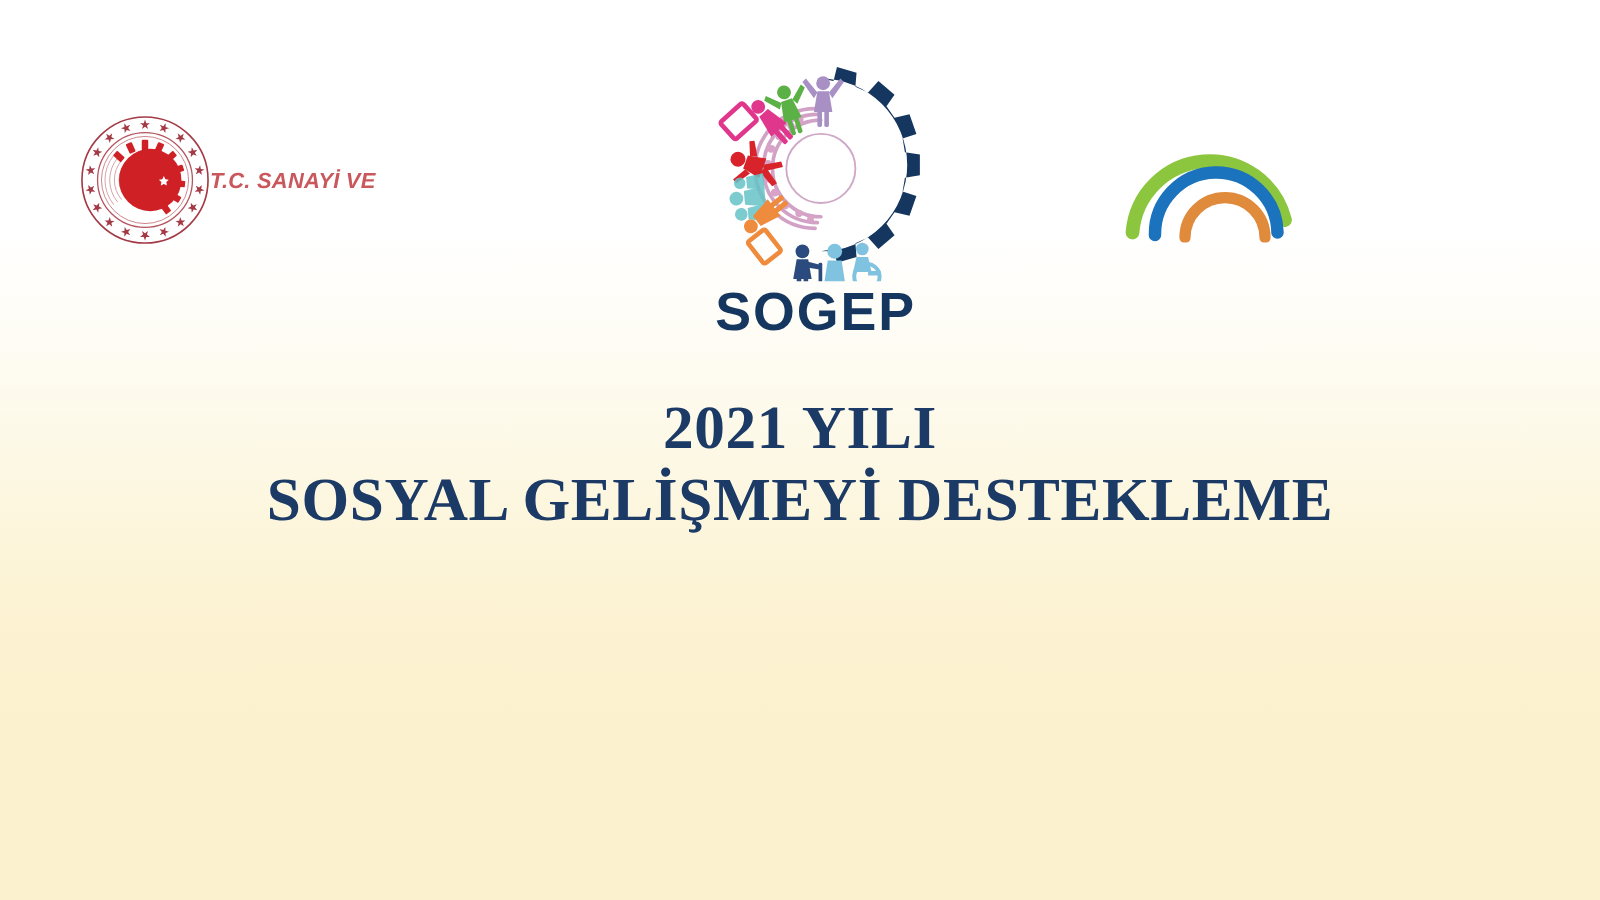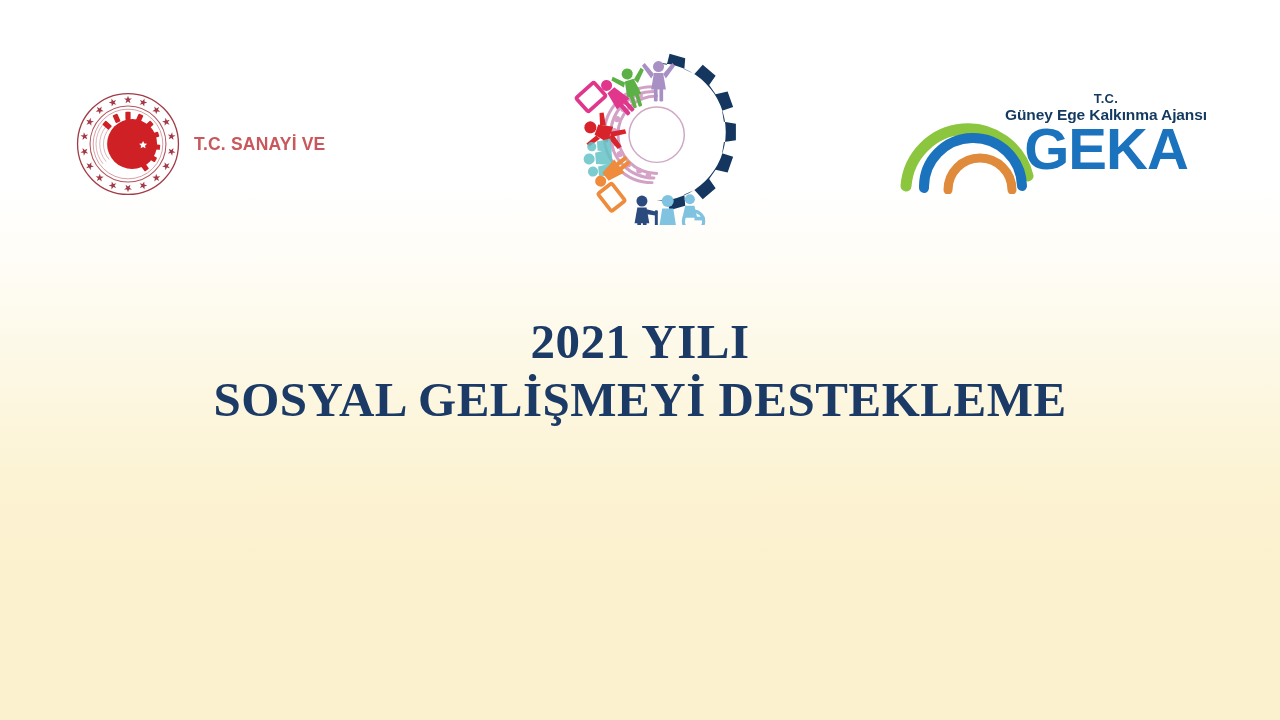--- a/index.html
+++ b/index.html
@@ -34,25 +34,25 @@
     position: absolute;
     top: 0;
     left: 0;
     width: 1280px;
     height: 290px;
   }
 
   
   #ministry-logo {
     position: absolute;
-    left: 76px;
+    left: 64px;
     top: 92px;
     display: flex;
     align-items: center;
-    gap: 14px;
+    font-style: italic;
   }
   #ministry-emblem { width: 104px; height: 104px; display: block; }
   #ministry-text {
     color: #c9585c;
     font-weight: bold;
     font-size: 17.5px;
     line-height: 1.38;
     letter-spacing: 0.2px;
     white-space: nowrap;
   }
@@ -349,33 +349,29 @@
           <rect x="1" y="22" width="4.5" height="15" rx="1.5"></rect>
         </g>
 
         <g fill="#7fc3e0" transform="translate(142,168)">
           <circle cx="-2" cy="-6" r="5.5"></circle>
           <path d="M-7 1 h10 l3 13 h-16 z"></path>
           <circle cx="2" cy="18" r="11" fill="none" stroke="#7fc3e0" stroke-width="3.4"></circle>
           <path d="M3 13 h11 v4 h-11 z"></path>
         </g>
       </svg>
+      <div id="sogep-wordmark">SOGEP</div>
     </div>
 
     <div id="geka-logo">
       <svg id="geka-arcs" viewBox="0 0 135 86">
         <path d="M6 78 A 62 62 0 0 1 128 68" fill="none" stroke="#8cc63f" stroke-width="11" stroke-linecap="round"></path>
         <path d="M24 80 A 47 47 0 0 1 122 78" fill="none" stroke="#1b72bd" stroke-width="10" stroke-linecap="round"></path>
         <path d="M48 82 A 31 31 0 0 1 112 82" fill="none" stroke="#e08a3c" stroke-width="9" stroke-linecap="round"></path>
       </svg>
-      <div id="geka-textblock">
-        <div id="geka-tc">T.C.</div>
-        <div id="geka-tagline">Güney Ege Kalkınma Ajansı</div>
-        <div id="geka-word">GEKA</div>
-      </div>
     </div>
 
   </div>
 
   <div id="title-block">
     <span class="tline">2021 YILI</span>
     <span class="tline">SOSYAL GELİŞMEYİ DESTEKLEME</span>
   </div>
 
 </div>

